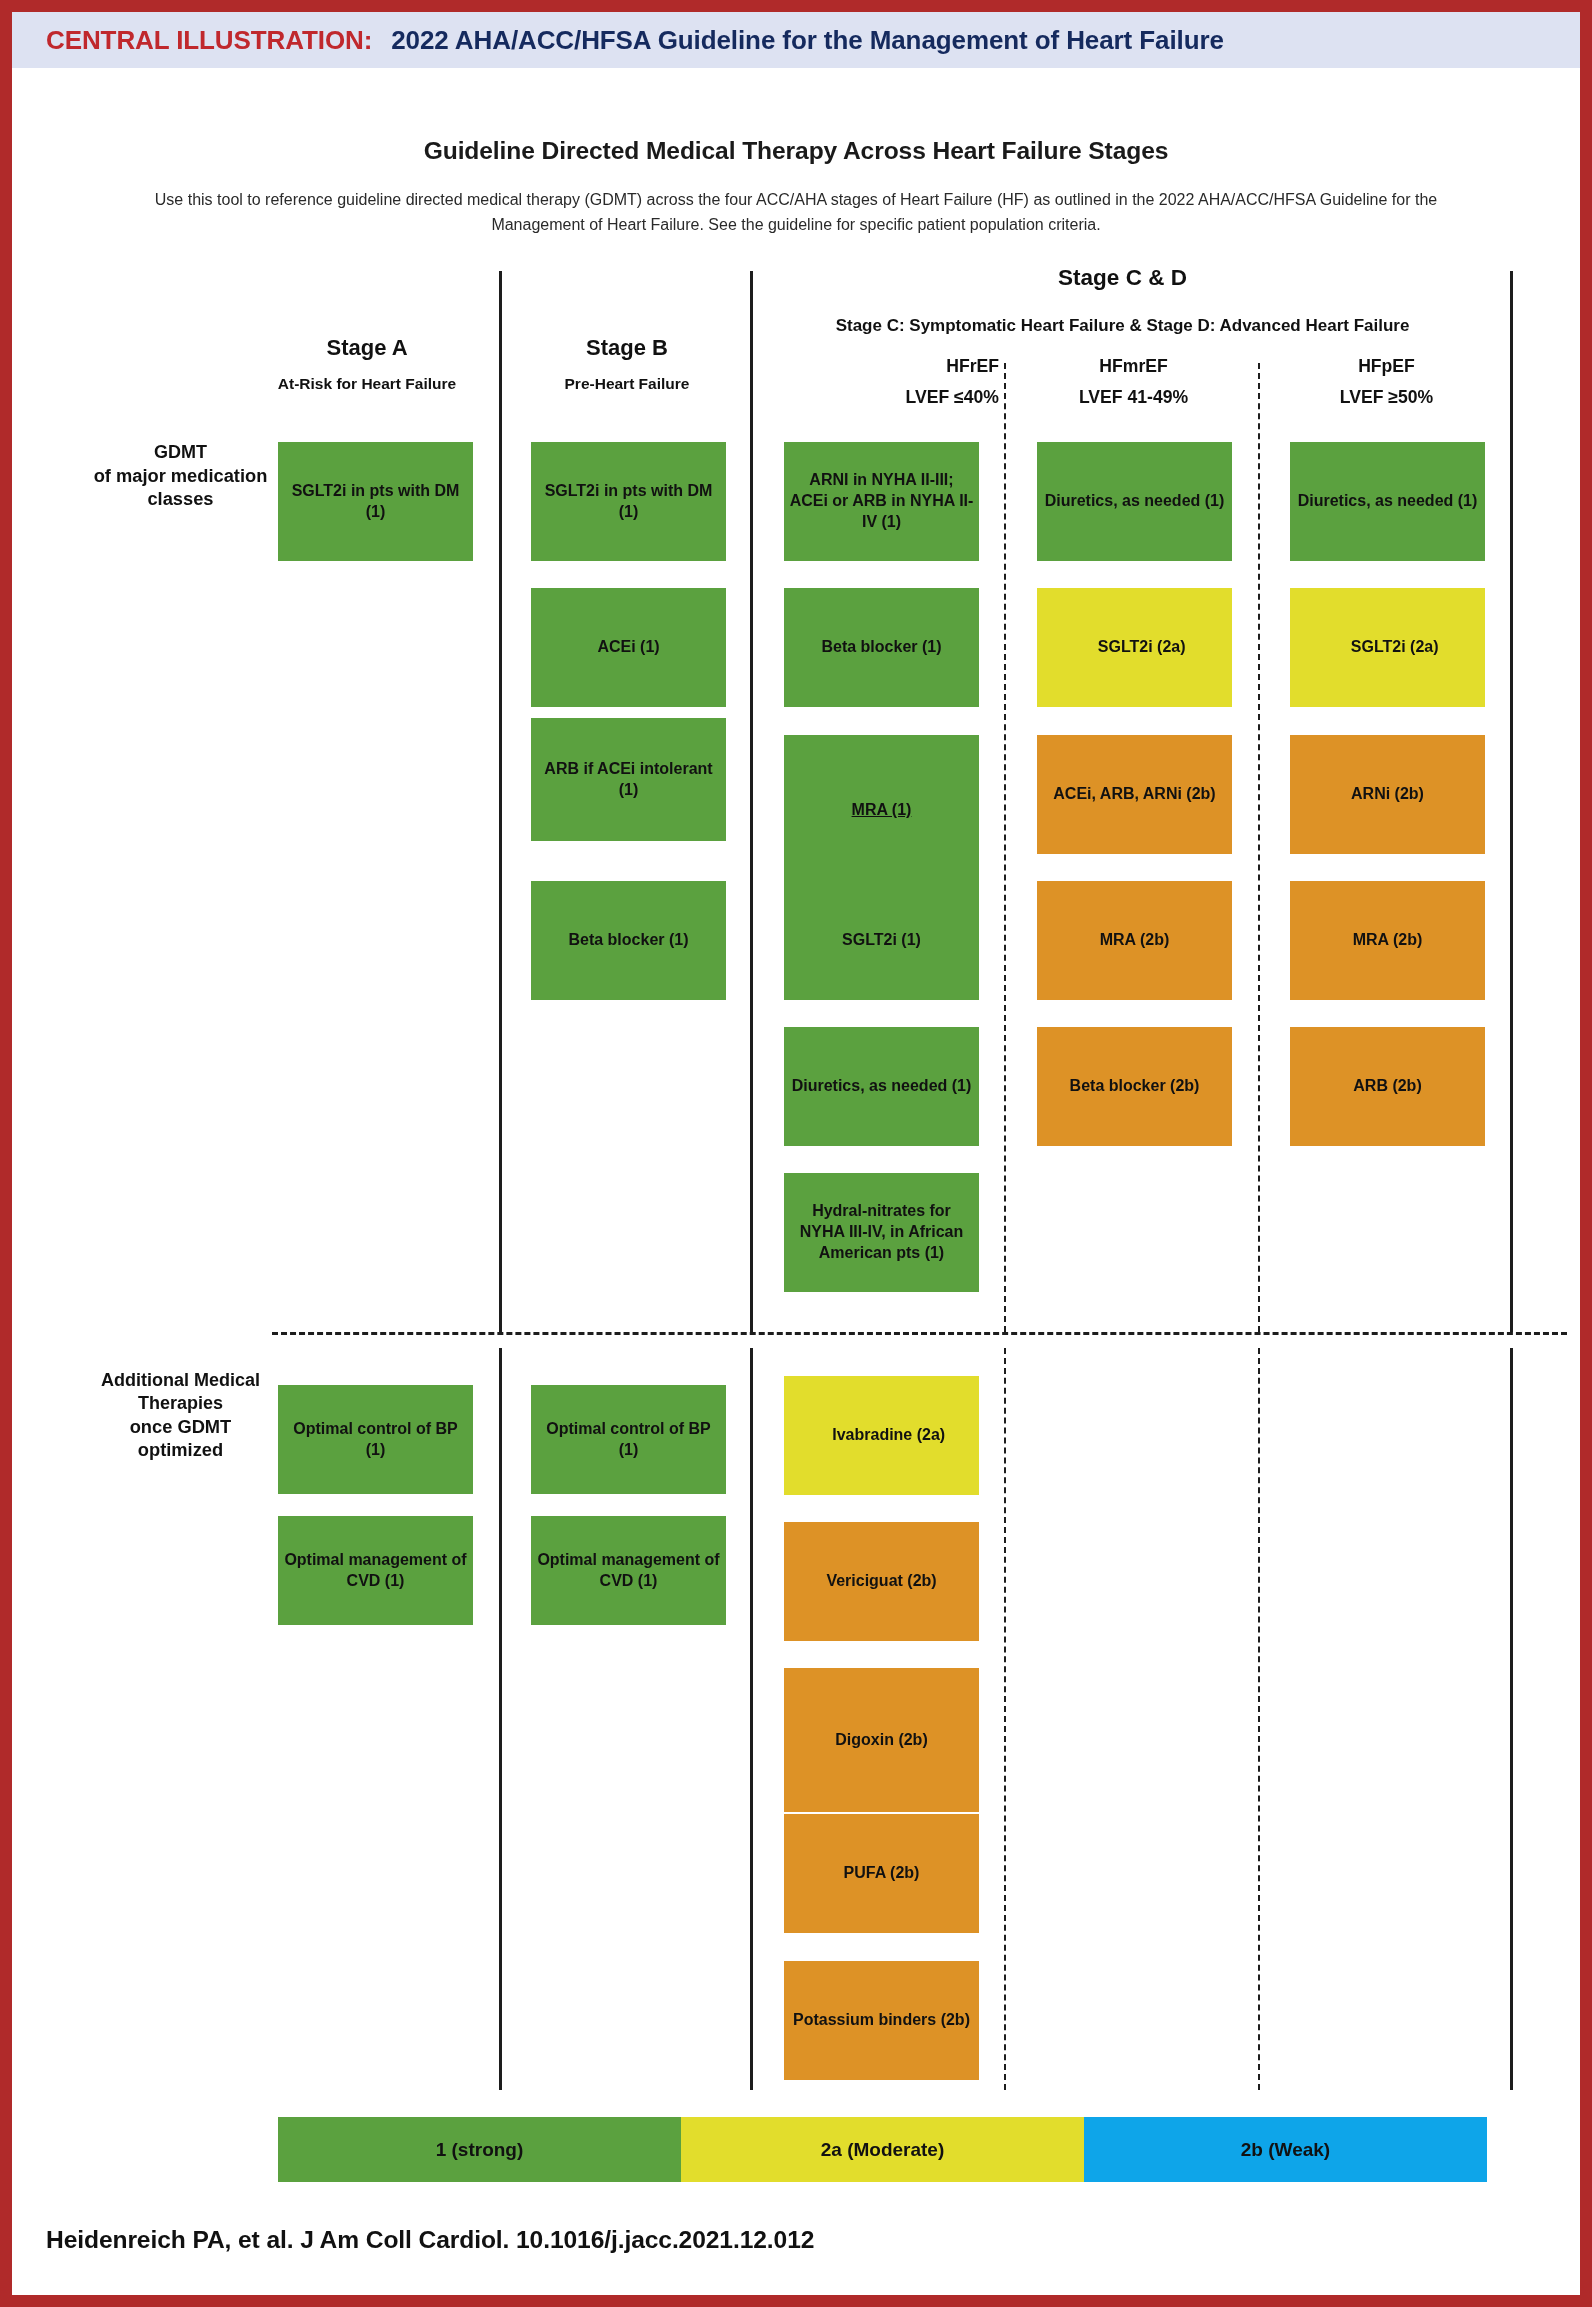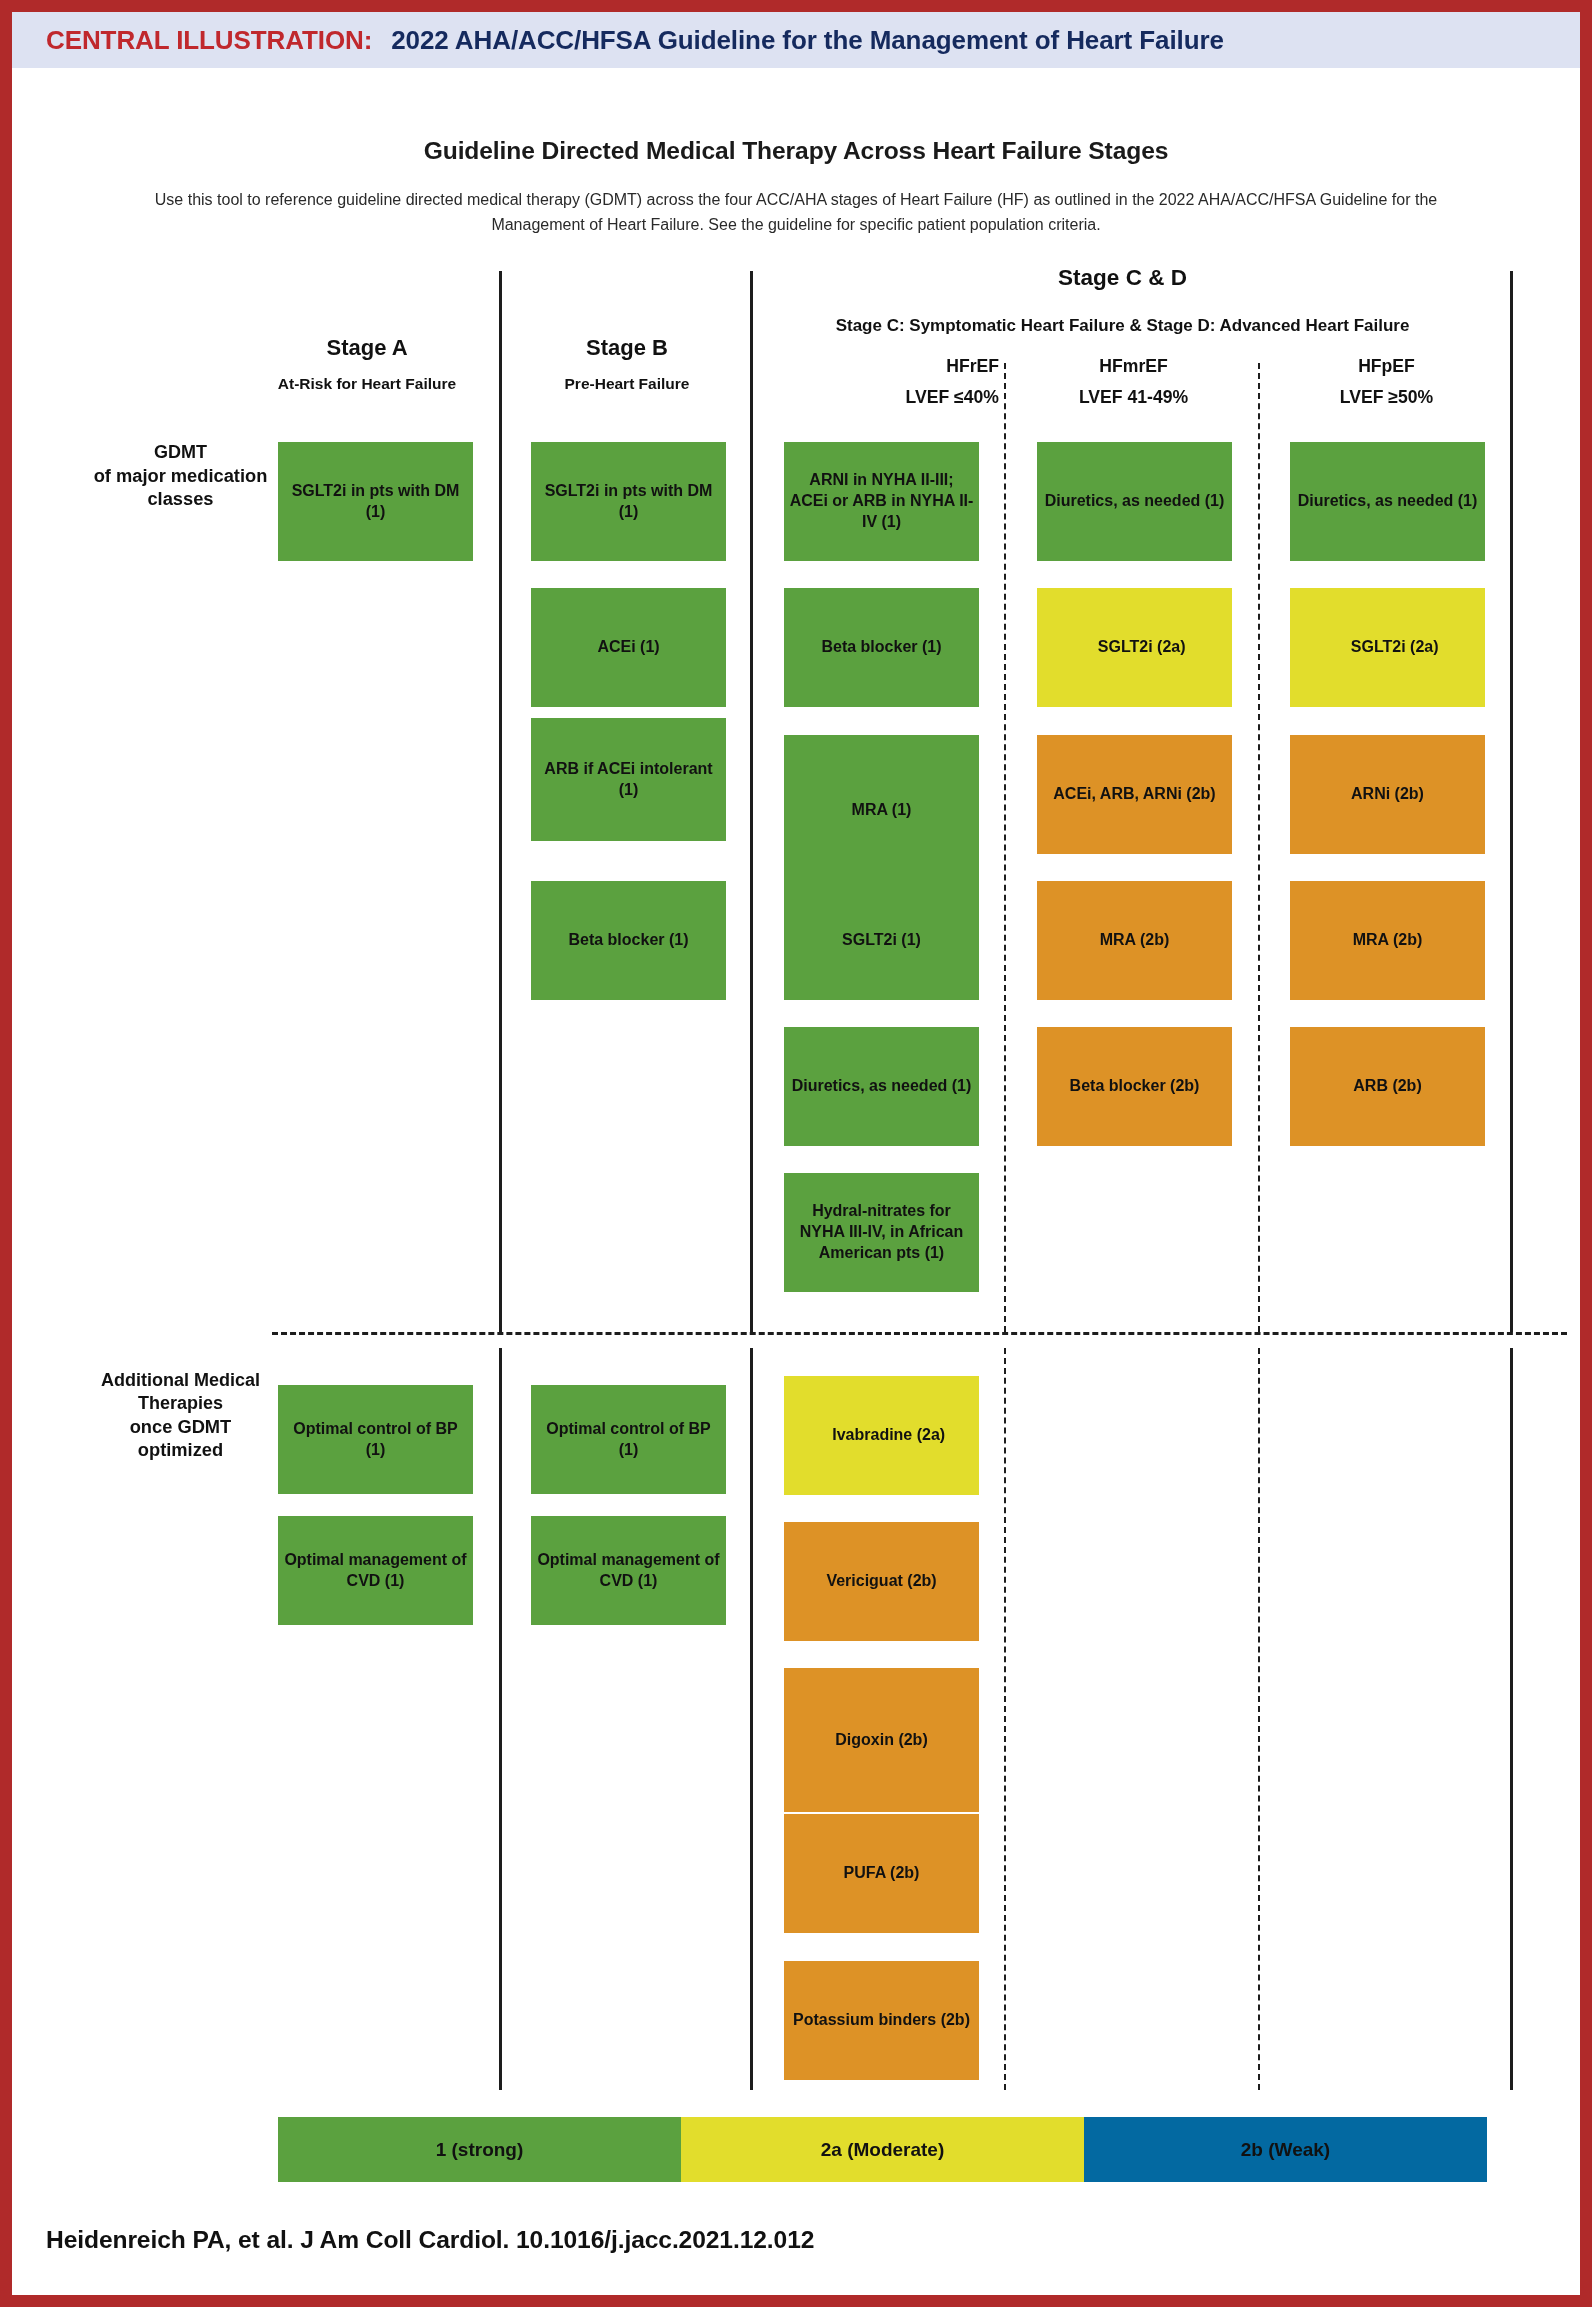--- a/index.html
+++ b/index.html
@@ -138,21 +138,21 @@
     left:266px;top:2105px;
     width:1210px;height:65px;
     display:flex;
   }
   .legend div{
     display:flex;align-items:center;justify-content:center;
     font-size:19px;font-weight:bold;color:#111;
   }
   .leg1{flex:0 0 403px;background:#5ba13f;}
   .leg2{flex:0 0 403px;background:#e2dd2c;}
-  .leg3{flex:0 0 403px;background:#0369a1;}
+  .leg3{flex:0 0 403px;background:#0ea5e9;}
   
   .footer{
     position:absolute;
     left:34px;top:2214px;
     font-size:24.6px;font-weight:bold;color:#111;
     letter-spacing:-0.1px;
   }
 </style>
 </head>
 <body>
@@ -216,21 +216,21 @@
 
   <div class="box c1" style="left:266px;top:430px;width:195px;height:119px;">SGLT2i in pts with DM (1)</div>
 
   <div class="box c1" style="left:519px;top:430px;width:195px;height:119px;">SGLT2i in pts with DM (1)</div>
   <div class="box c1" style="left:519px;top:576px;width:195px;height:119px;">ACEi (1)</div>
   <div class="box c1" style="left:519px;top:706px;width:195px;height:123px;">ARB if ACEi intolerant (1)</div>
   <div class="box c1" style="left:519px;top:869px;width:195px;height:119px;">Beta blocker (1)</div>
 
   <div class="box c1" style="left:772px;top:430px;width:195px;height:119px;">ARNI in NYHA II-III; ACEi or ARB in NYHA II-IV (1)</div>
   <div class="box c1" style="left:772px;top:576px;width:195px;height:119px;">Beta blocker (1)</div>
-  <div class="box c1" style="left:772px;top:723px;width:195px;height:151px;">MRA (1)</div>
+  <div class="box c1" style="left:772px;top:723px;width:195px;height:151px;text-decoration:underline;">MRA (1)</div>
   <div class="box c1" style="left:772px;top:869px;width:195px;height:119px;">SGLT2i (1)</div>
   <div class="box c1" style="left:772px;top:1015px;width:195px;height:119px;">Diuretics, as needed (1)</div>
   <div class="box c1" style="left:772px;top:1161px;width:195px;height:119px;">Hydral-nitrates for NYHA III-IV, in African American pts (1)</div>
 
   <div class="box c1" style="left:1025px;top:430px;width:195px;height:119px;">Diuretics, as needed (1)</div>
   <div class="box c2a" style="left:1025px;top:576px;width:195px;height:119px;">SGLT2i (2a)</div>
   <div class="box c2b" style="left:1025px;top:723px;width:195px;height:119px;">ACEi, ARB, ARNi (2b)</div>
   <div class="box c2b" style="left:1025px;top:869px;width:195px;height:119px;">MRA (2b)</div>
   <div class="box c2b" style="left:1025px;top:1015px;width:195px;height:119px;">Beta blocker (2b)</div>
 

